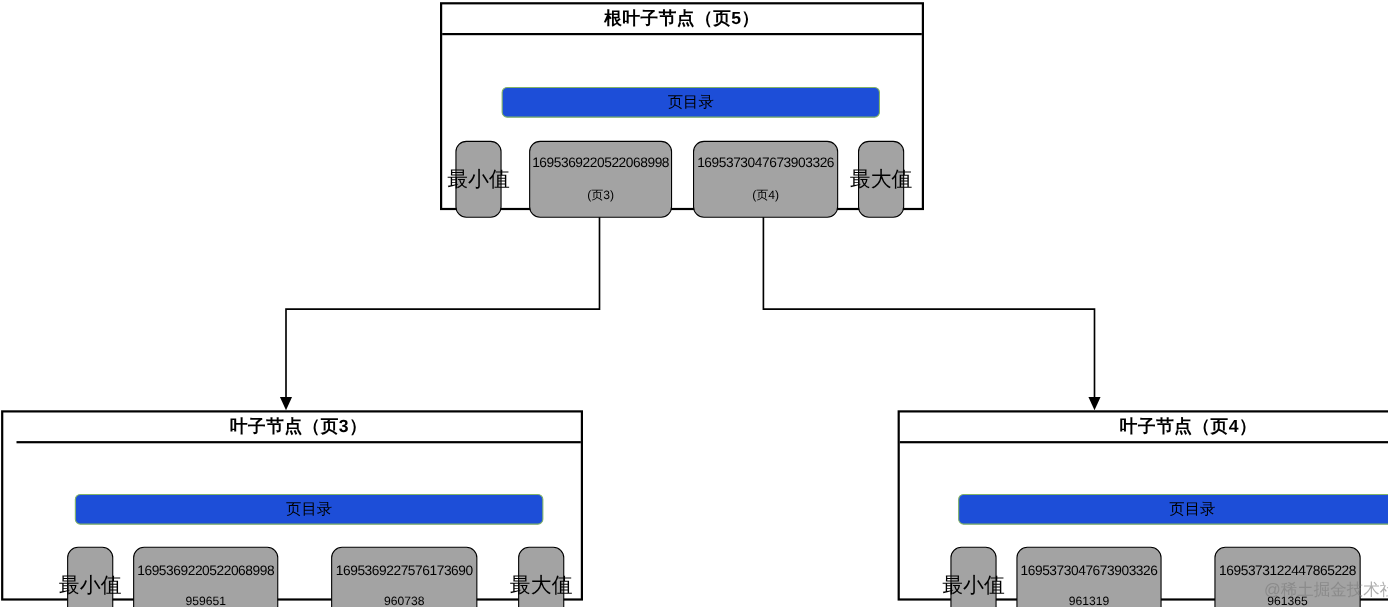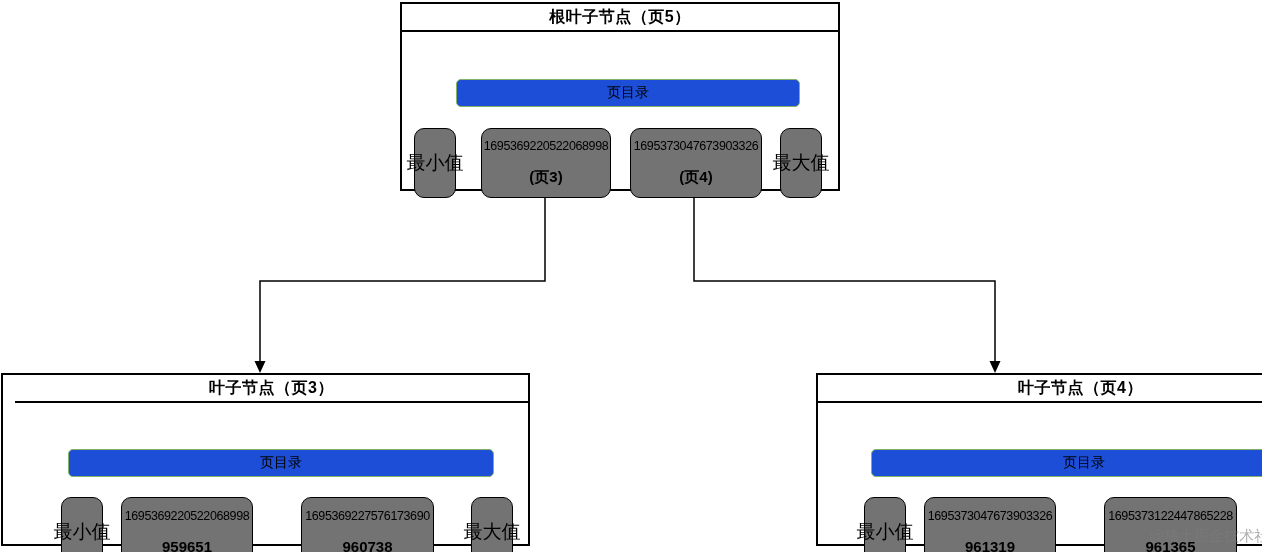--- a/index.html
+++ b/index.html
@@ -36,38 +36,37 @@
     border-radius: 5px;
     display: flex;
     align-items: center;
     justify-content: center;
     font-size: 14px;
   }
   .cell {
     position: absolute;
     border: 1.5px solid #000;
     border-radius: 10px;
-    background: #737373;
+    background: #a3a3a3;
     display: flex;
     flex-direction: column;
     align-items: center;
     justify-content: center;
     text-align: center;
   }
   .cell-label { font-size: 19px; white-space: nowrap; }
   .key-line1 {
     font-size: 12.5px;
     letter-spacing: -0.4px;
     white-space: nowrap;
   }
   .key-line2 {
-    font-size: 15px;
+    font-size: 11px;
     margin-top: 15px;
     white-space: nowrap;
-    font-weight: bold;
   }
   .connectors {
     position: absolute;
     left: 0; top: 0;
     width: 1262px; height: 552px;
     pointer-events: none;
   }
   .watermark {
     position: absolute;
     left: 1149px;

